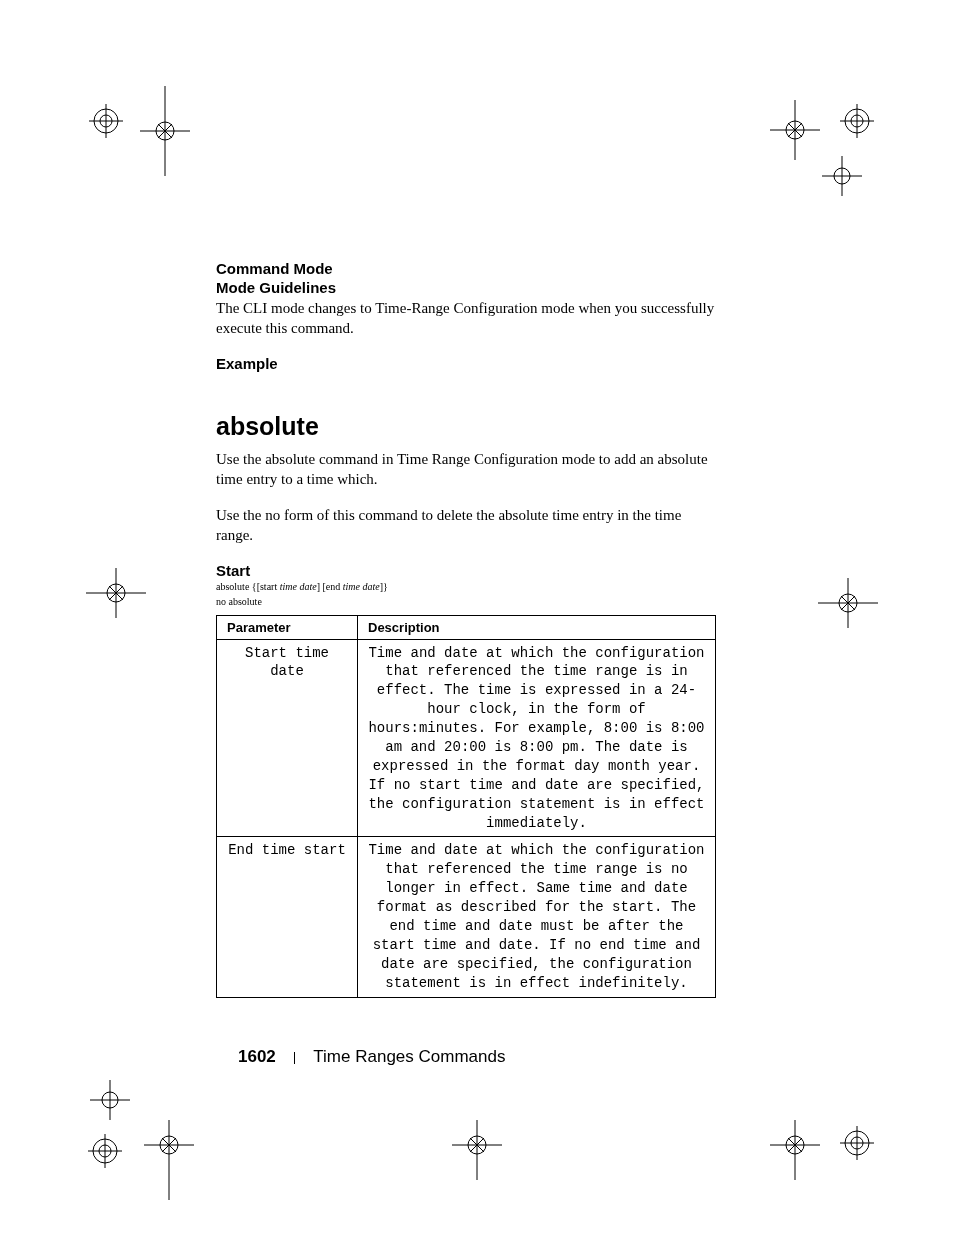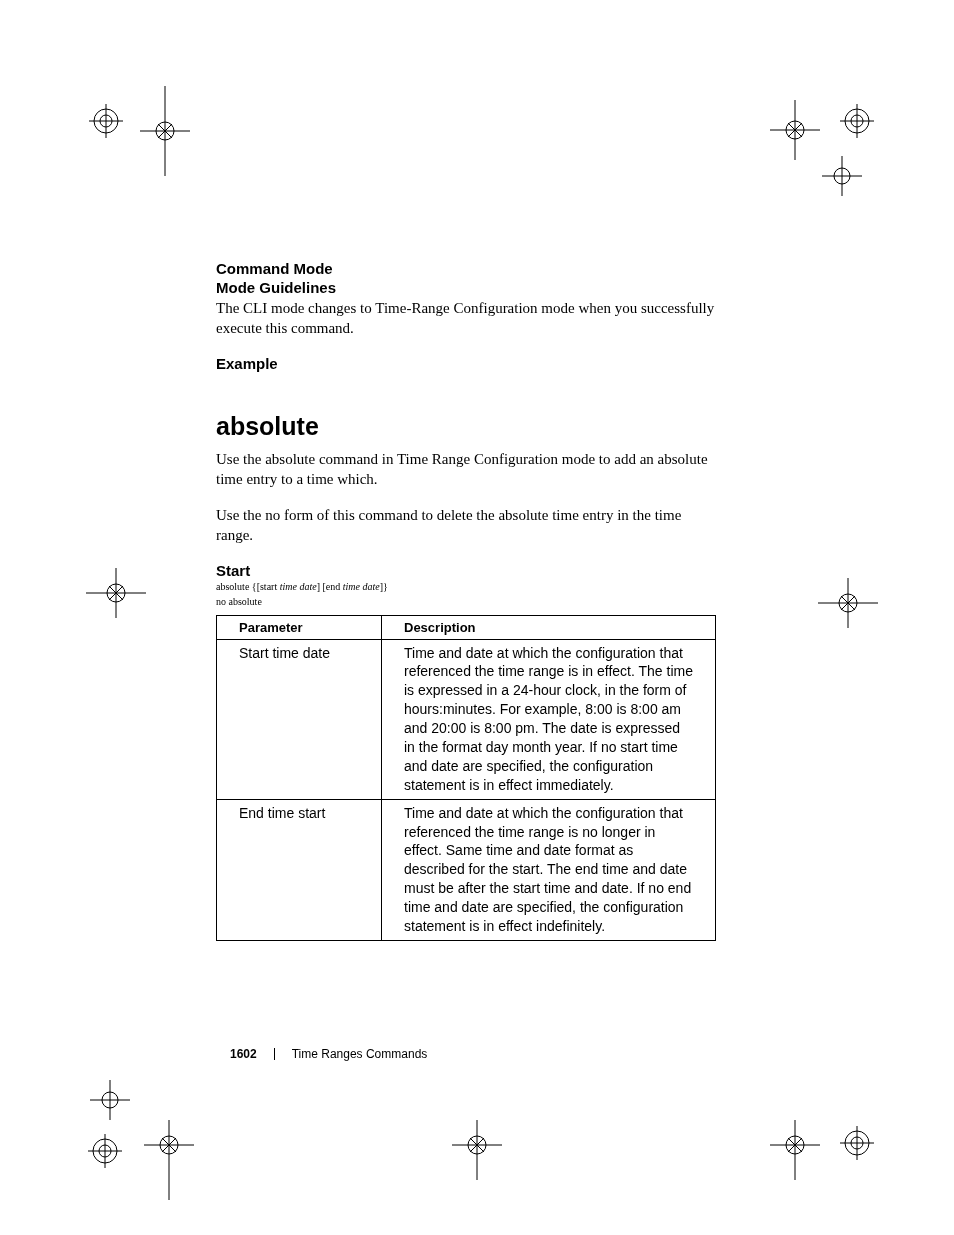--- a/index.html
+++ b/index.html
@@ -48,38 +48,39 @@
   .italic { font-style: italic; }
   table.param {
     border-collapse: collapse;
     width: 500px;
     margin-top: 8px;
   }
   table.param th, table.param td {
     border: 1px solid #000;
     text-align: left;
     vertical-align: top;
-    padding: 4px 22px;
+    padding: 4px 10px;
     font-size: 14px;
   }
   table.param th {
     font-family: Arial, Helvetica, sans-serif;
     font-weight: 700;
     font-size: 13px;
   }
   table.param td {
-    font-family: Liberation Sans, sans-serif;
+    font-family: Liberation Mono, monospace;
     line-height: 1.35;
+    text-align: center;
   }
   table.param th:first-child, table.param td:first-child { width: 120px; }
   .footer {
     position: absolute;
-    left: 230px;
+    left: 238px;
     top: 1047px;
-    font-size: 12px;
+    font-size: 17px;
   }
   .footer .pageno {
     font-family: Arial, Helvetica, sans-serif;
     font-weight: 700;
   }
   .footer .divider {
     display: inline-block;
     border-left: 1px solid #000;
     height: 12px;
     margin: 0 14px;

